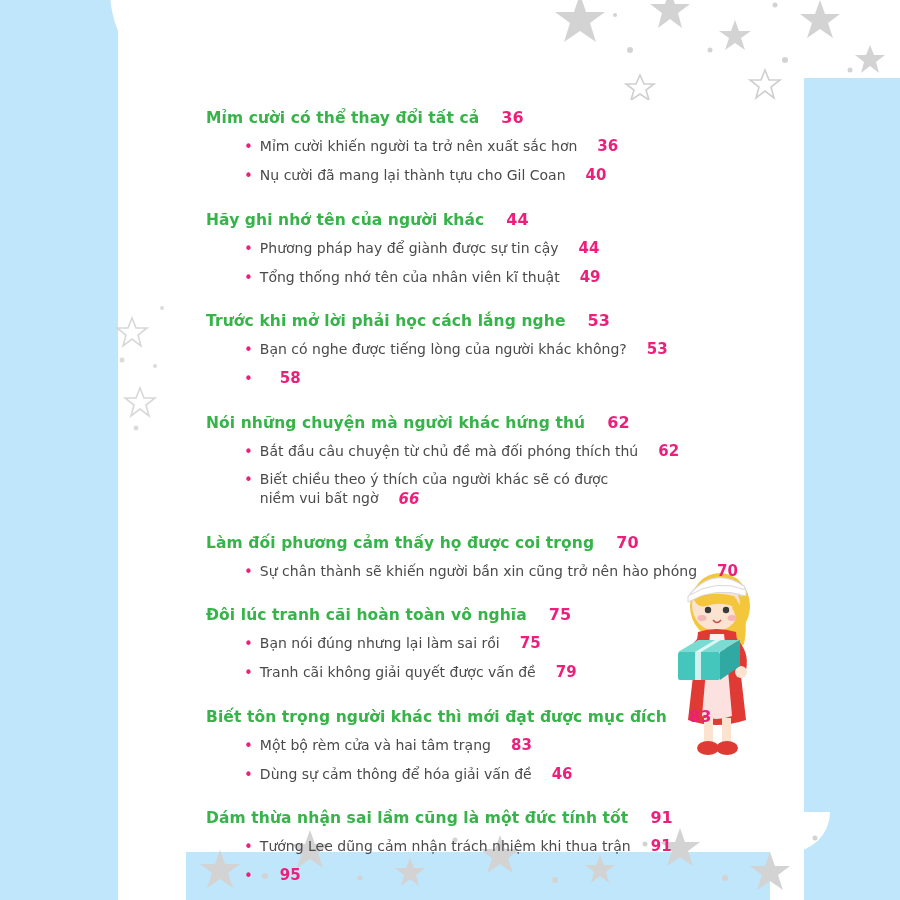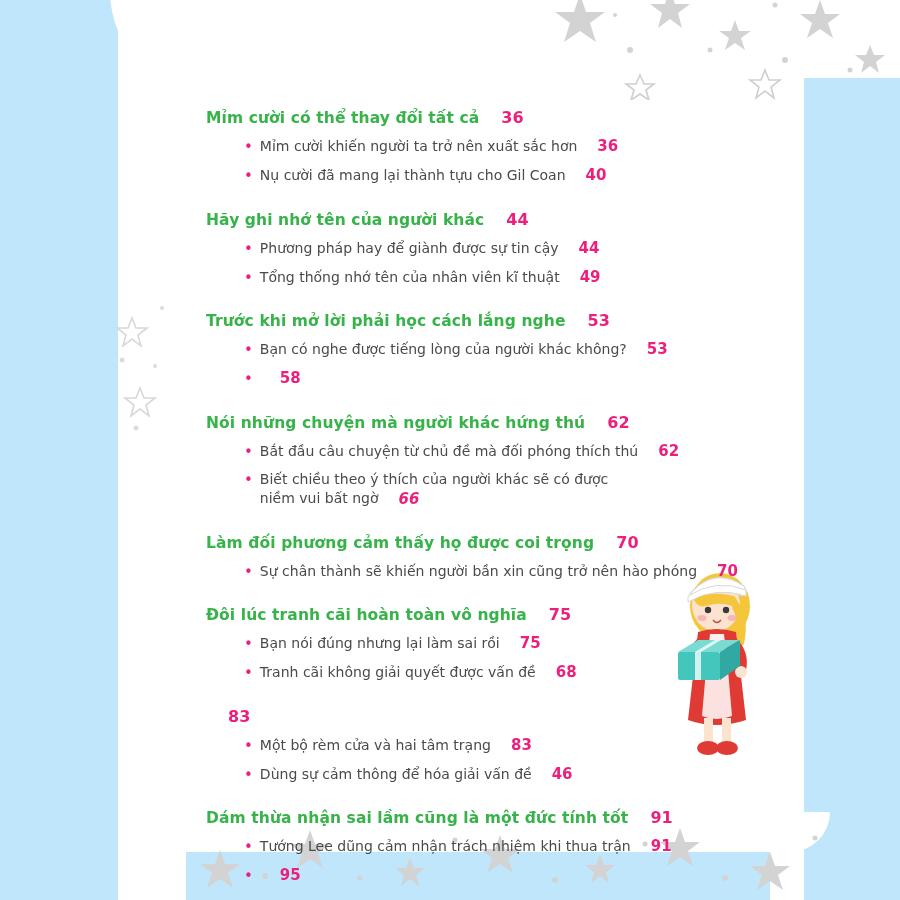--- a/index.html
+++ b/index.html
@@ -381,26 +381,27 @@
         <span class="page-num">75</span>
       </div>
       <div class="sub">
         <span class="bullet">•</span>
         <span class="stext">Bạn nói đúng nhưng lại làm sai rồi</span>
         <span class="page-num">75</span>
       </div>
       <div class="sub">
         <span class="bullet">•</span>
         <span class="stext">Tranh cãi không giải quyết được vấn đề</span>
-        <span class="page-num">68</span>
-      </div>
-    </div>
-
-    <div class="entry">
-      <div class="chapter">
+        <span class="page-num">79</span>
+      </div>
+    </div>
+
+    <div class="entry">
+      <div class="chapter">
+        <span class="title">Biết tôn trọng người khác thì mới đạt được mục đích</span>
         <span class="page-num">83</span>
       </div>
       <div class="sub">
         <span class="bullet">•</span>
         <span class="stext">Một bộ rèm cửa và hai tâm trạng</span>
         <span class="page-num">83</span>
       </div>
       <div class="sub">
         <span class="bullet">•</span>
         <span class="stext">Dùng sự cảm thông để hóa giải vấn đề</span>

